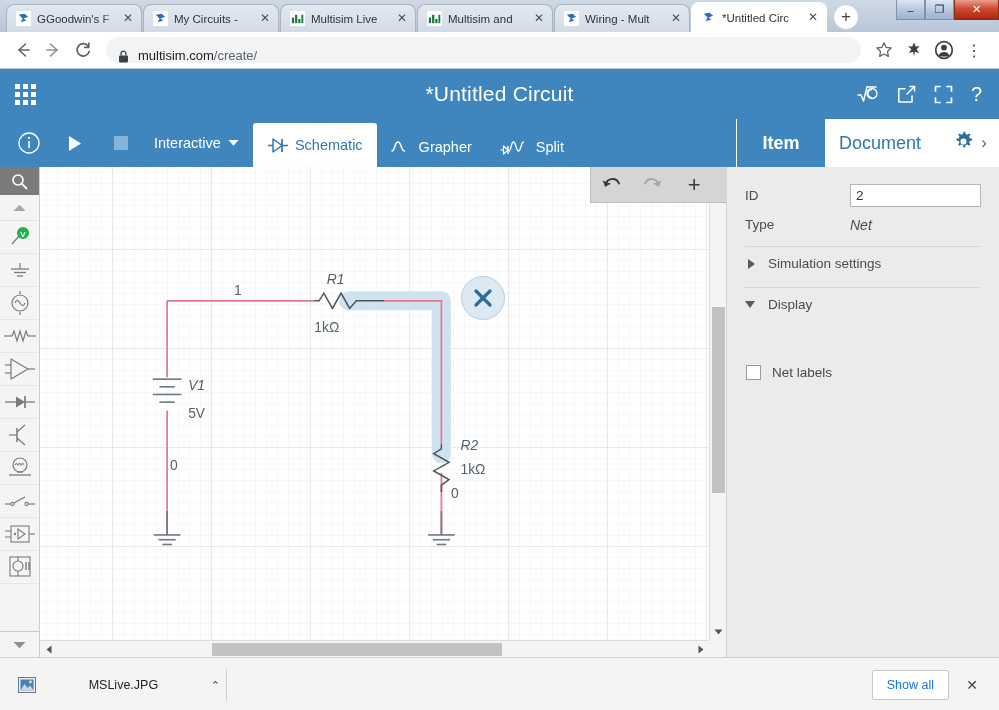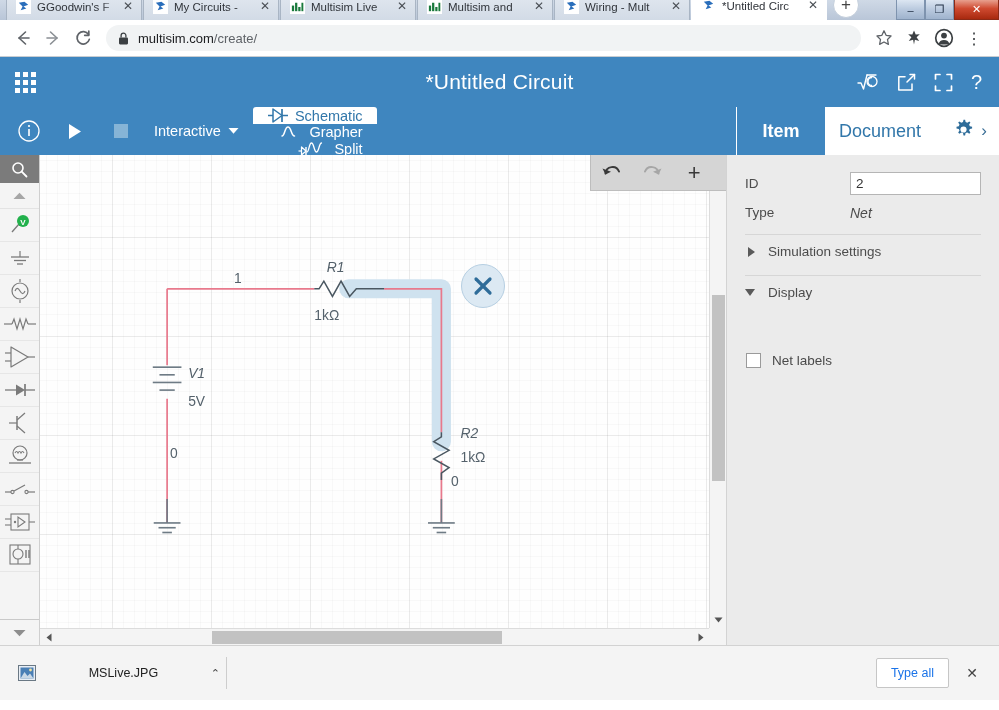--- a/index.html
+++ b/index.html
@@ -6,21 +6,21 @@
   html, body {
     width: 999px; height: 710px;
     font-family: "Liberation Sans", sans-serif;
     overflow: hidden;
     background: #ffffff;
   }
 
   
   #browser-chrome { width: 999px; }
   #tab-strip {
-    height: 20px;
+    height: 32px;
     background: linear-gradient(180deg,#cfd9e6 0%,#b9c6d8 100%);
     display: flex; align-items: flex-end;
     position: relative;
     padding-left: 6px;
   }
   .tab {
     height: 28px;
     width: 136px;
     display: flex; align-items: center;
     background: linear-gradient(180deg,#e2e8f0 0%,#d2dbe6 100%);
@@ -77,21 +77,21 @@
     padding: 0 10px 0 8px;
     border-bottom: 1px solid #c8cdd2;
   }
   .nav-icon {
     width: 30px; height: 30px; display: flex; align-items: center;
     justify-content: center; color: #5f6368; cursor: pointer;
     flex: 0 0 30px;
   }
   #omnibox {
     flex: 1 1 auto; height: 26px; background: #f1f3f4;
-    border-radius: 13px; display: flex; align-items: center;
+    border-radius: 13px; display: flex; align-items: flex-end;
     padding: 0 12px; margin: 0 8px; font-size: 13px;
   }
   #lock-icon { margin-right: 9px; display: flex; }
   #url-text { color: #5f6368; white-space: nowrap; }
   #url-text .host { color: #202124; }
 
   
   #app-header {
     height: 50px; background: #3f86bf;
     display: flex; align-items: center; color: #fff;
@@ -125,21 +125,21 @@
     display: flex; align-items: center; height: 48px; padding-left: 12px; gap: 12px;
   }
   .tb-btn {
     width: 34px; height: 38px; display: flex; align-items: center;
     justify-content: center; color: #fff; cursor: pointer;
   }
   #interactive-select {
     display: flex; align-items: center; gap: 7px; color: #fff;
     font-size: 14.5px; cursor: pointer; padding: 0 10px 0 4px; height: 38px;
   }
-  #view-tabs { display: flex; align-items: flex-end; height: 48px; margin-left: 4px; flex-direction: column; }
+  #view-tabs { display: flex; align-items: flex-end; height: 48px; margin-left: 4px; }
   .view-tab {
     height: 40px; display: flex; align-items: center; gap: 6px;
     padding: 0 14px; color: #fff; font-size: 14.5px; cursor: pointer;
     border-top-left-radius: 3px; border-top-right-radius: 3px;
   }
   .view-tab.active { background: #ffffff; color: #3277aa; height: 44px; }
   #toolbar-right {
     flex: 1 1 auto; background: #ffffff; display: flex; align-items: stretch;
     border-left: 1px solid #ffffff;
   }
@@ -773,15 +773,15 @@
     <svg width="18" height="18" viewBox="0 0 18 18">
       <rect x="0.5" y="1.5" width="17" height="15" fill="#e8eef5" stroke="#6a7884"></rect>
       <rect x="2.5" y="3.5" width="13" height="11" fill="#4a7fb5"></rect>
       <path d="M2.5 14.5 L6.5 8 L9.5 12 L12 9.5 L15.5 14.5 Z" fill="#c9d8e6"></path>
       <circle cx="12.5" cy="6" r="1.4" fill="#f2e2a0"></circle>
     </svg>
     <span id="dl-filename">MSLive.JPG</span>
     <span id="dl-caret">⌃</span>
   </div>
   <div id="dl-separator"></div>
-  <button id="show-all-button">Type all</button>
+  <button id="show-all-button">Show all</button>
   <div id="dl-close">✕</div>
 </div>
 
 </body></html>

